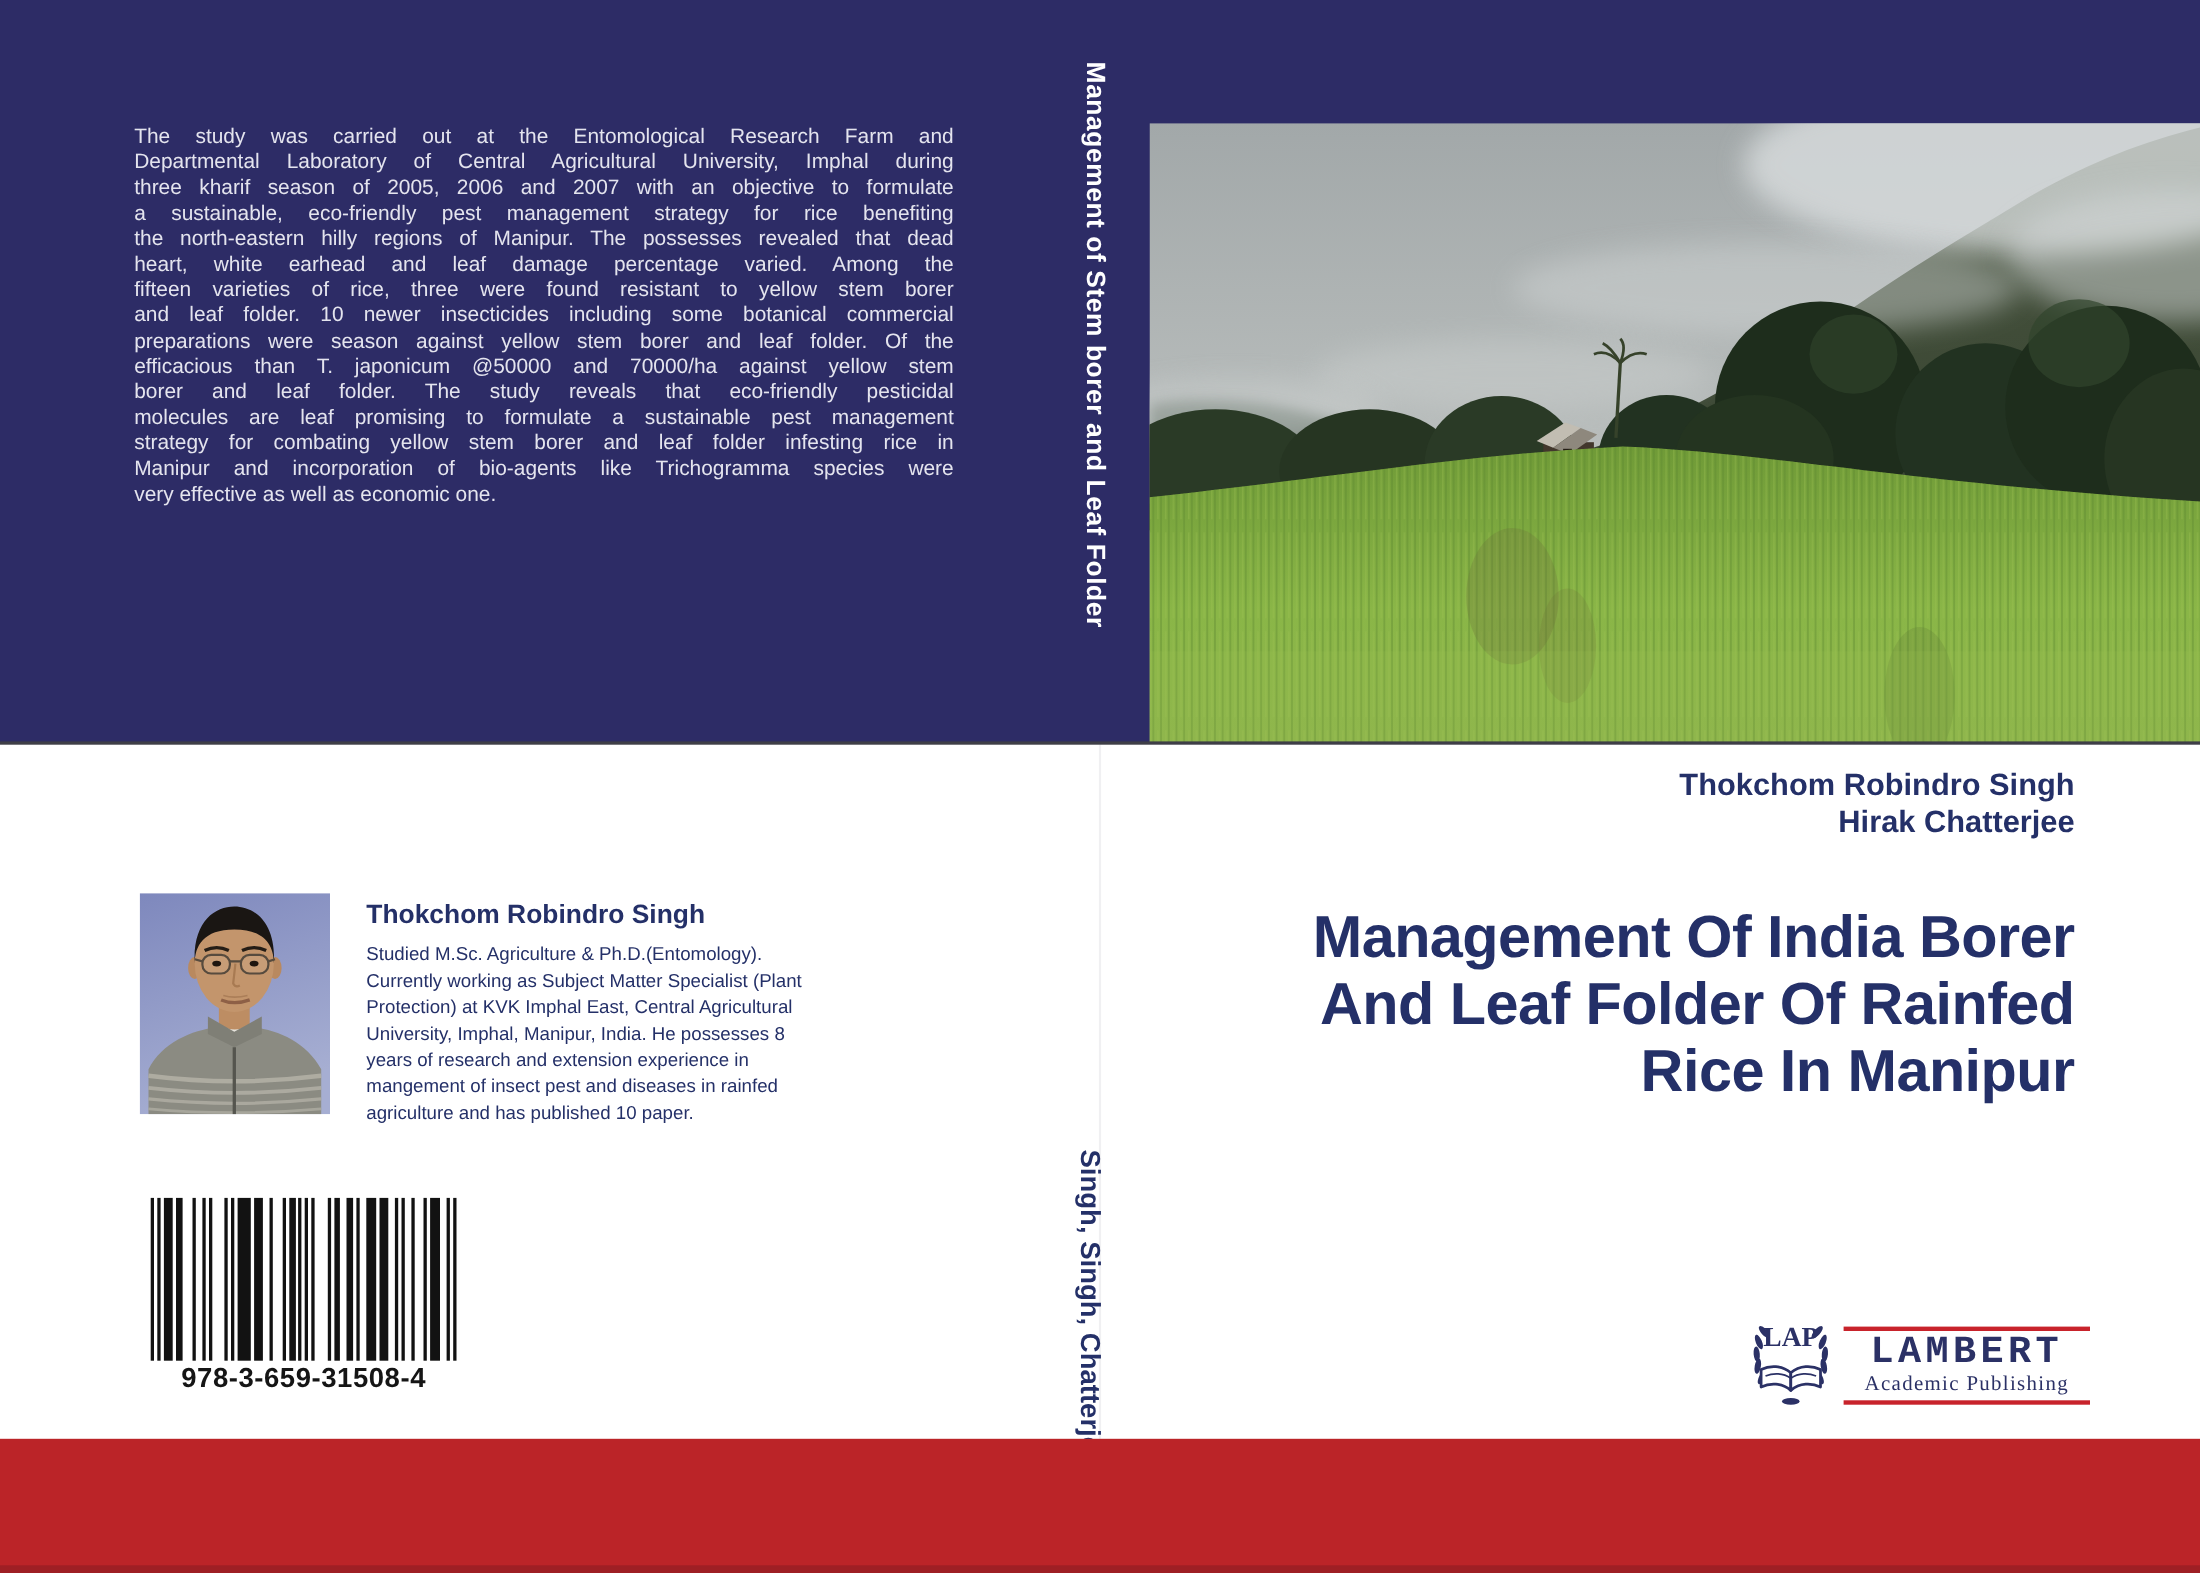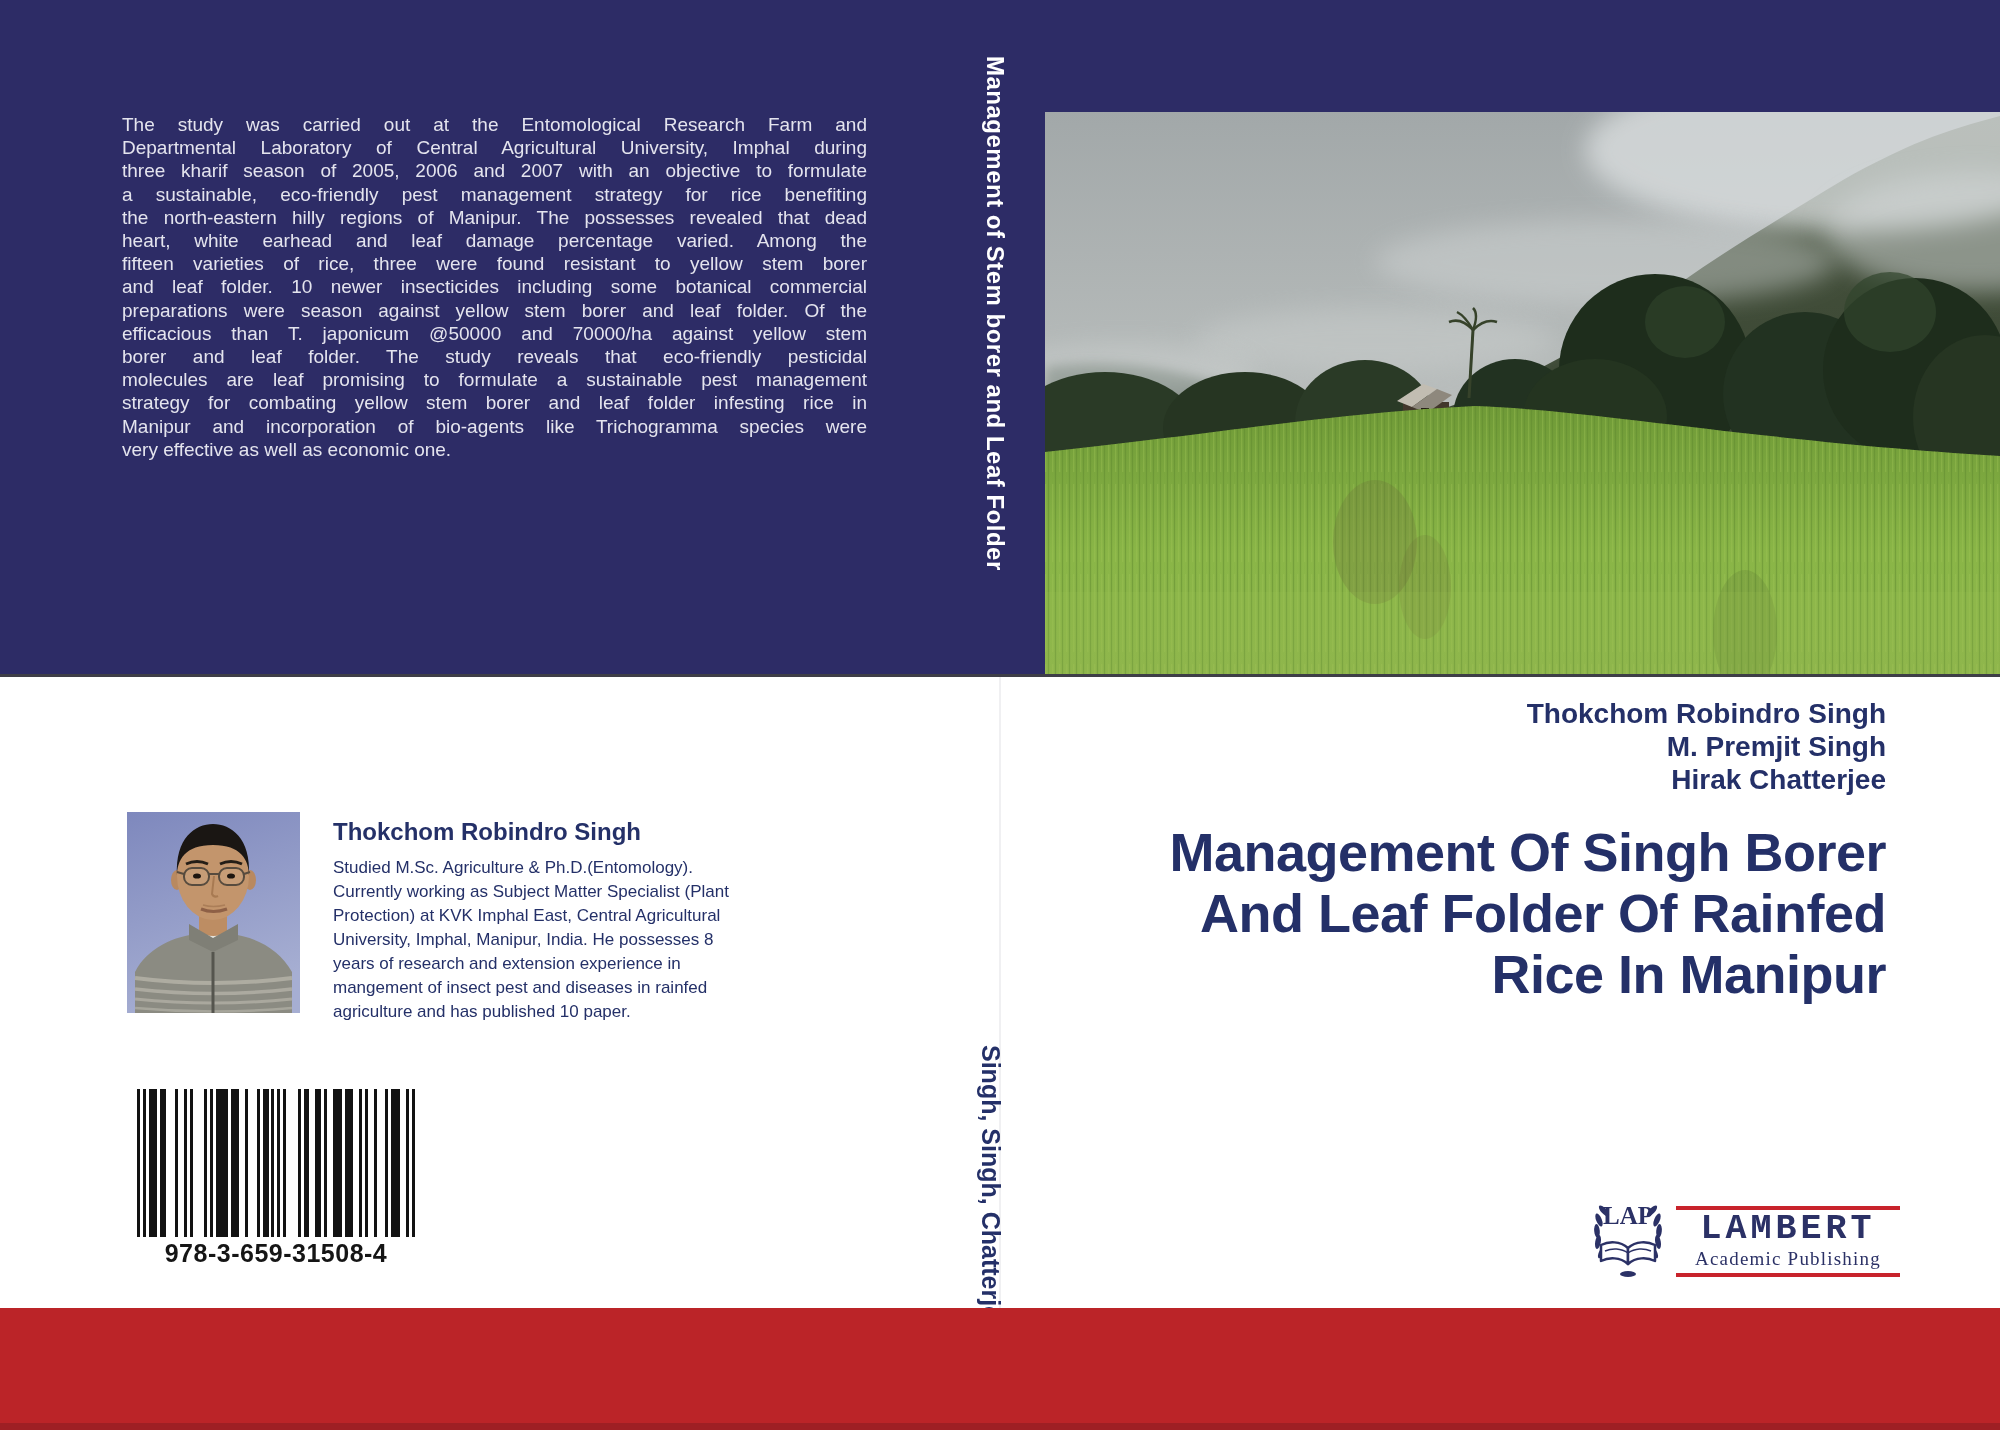--- a/index.html
+++ b/index.html
@@ -162,26 +162,25 @@
         </g>
       </svg>
     </div>
   </div>
 
   <div class="divider"></div>
   <div class="fold-line"></div>
 
   <div class="authors">
       <div class="line">Thokchom Robindro Singh</div>
-      <div class="line">M. Premjit Singh</div>
       <div class="line">Hirak Chatterjee</div>
     </div>
 
   <div class="title">
-      <div class="line">Management Of Singh Borer</div>
+      <div class="line">Management Of India Borer</div>
       <div class="line">And Leaf Folder Of Rainfed</div>
       <div class="line">Rice In Manipur</div>
     </div>
 
   <div class="bio-photo">
     <svg viewBox="0 0 173 201" preserveAspectRatio="none">
       <defs>
         <linearGradient id="bgP" x1="0" y1="0" x2="0.3" y2="1">
           <stop offset="0" stop-color="#7e88bd"></stop>
             <stop offset="1" stop-color="#a6aed2"></stop>

